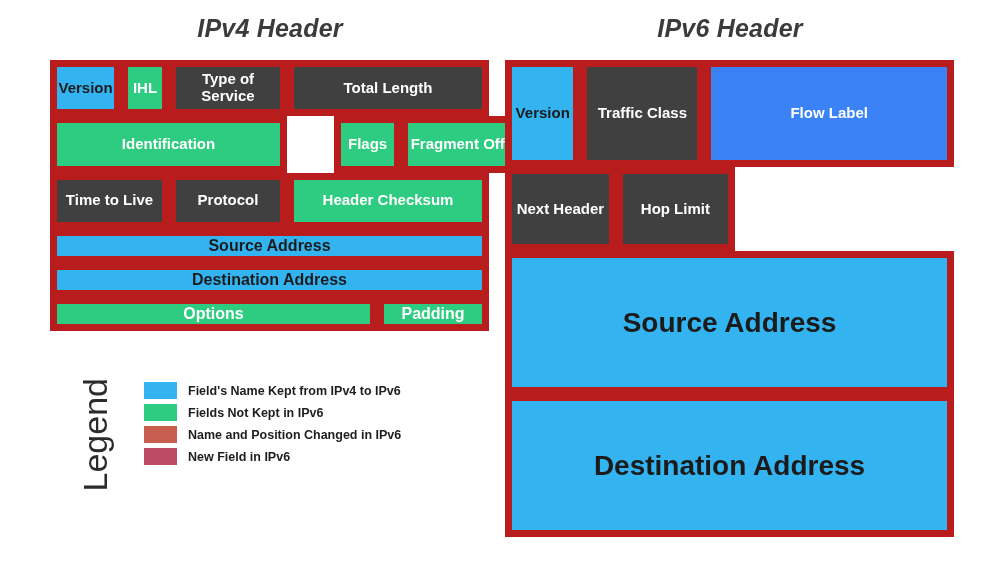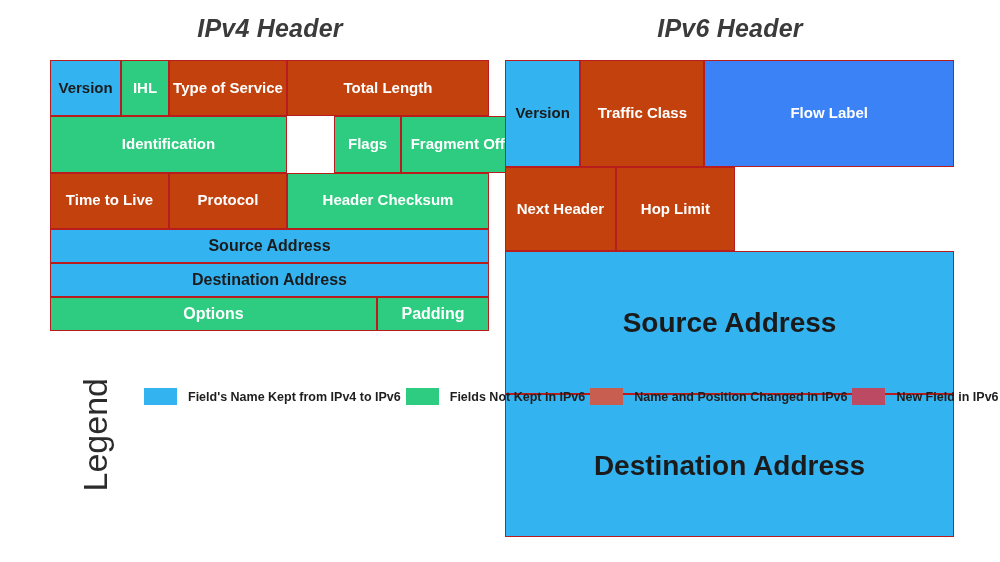--- a/index.html
+++ b/index.html
@@ -45,27 +45,27 @@
     box-sizing: border-box;
   }
   .cell {
     box-sizing: border-box;
     display: flex;
     align-items: center;
     justify-content: center;
     text-align: center;
     font-weight: bold;
     line-height: 1.12;
-    border: 1px solid #b91c1c;
+    border: 7px solid #b91c1c;
     overflow: hidden;
     padding: 0 2px;
   }
   .c-blue     { background: #34b3f1; color: #1b1b1b; }
   .c-green    { background: #2ecc80; color: #ffffff; }
-  .c-red      { background: #c2410c; color: #ffffff; }
+  .c-red      { background: #404040; color: #ffffff; }
   .c-crimson  { background: #3b82f6; color: #ffffff; }
 
   
   #ipv4-header {
     left: 50px;
     top: 60px;
     width: 439px;
     height: 271px;
   }
   #ipv4-header .hdr-row { flex: 1 1 0; }
@@ -104,23 +104,23 @@
     font-size: 34px;
     color: #2b2b2b;
     font-weight: 400;
     line-height: 1;
     margin-top: 6px;
     letter-spacing: 0px;
     white-space: nowrap;
   }
   #legend-items {
     margin-left: 32px;
-    margin-top: 16px;
-    display: flex;
-    flex-direction: row;
+    margin-top: 10px;
+    display: flex;
+    flex-direction: column;
     gap: 5px;
   }
   .legend-item {
     display: flex;
     flex-direction: row;
     align-items: center;
   }
   .legend-swatch {
     width: 33px;
     height: 17px;

